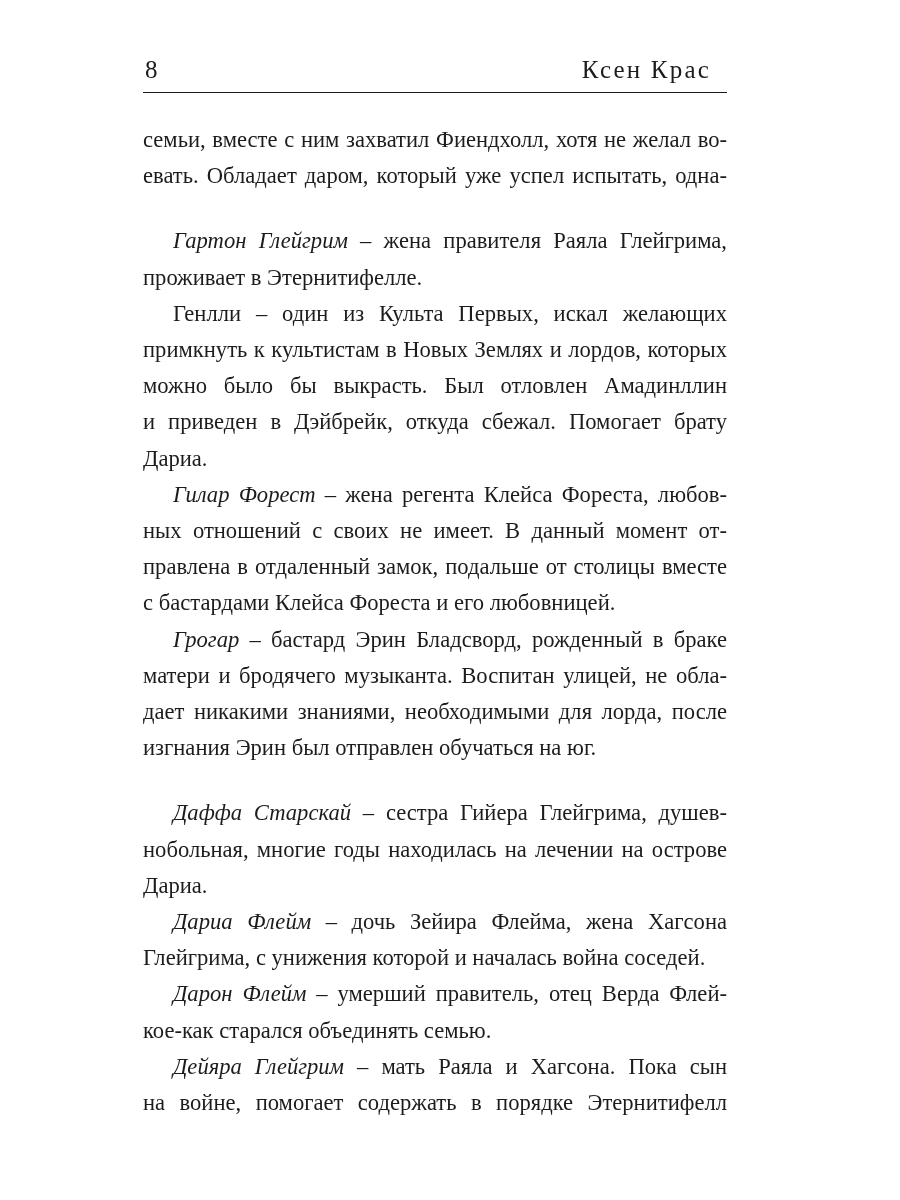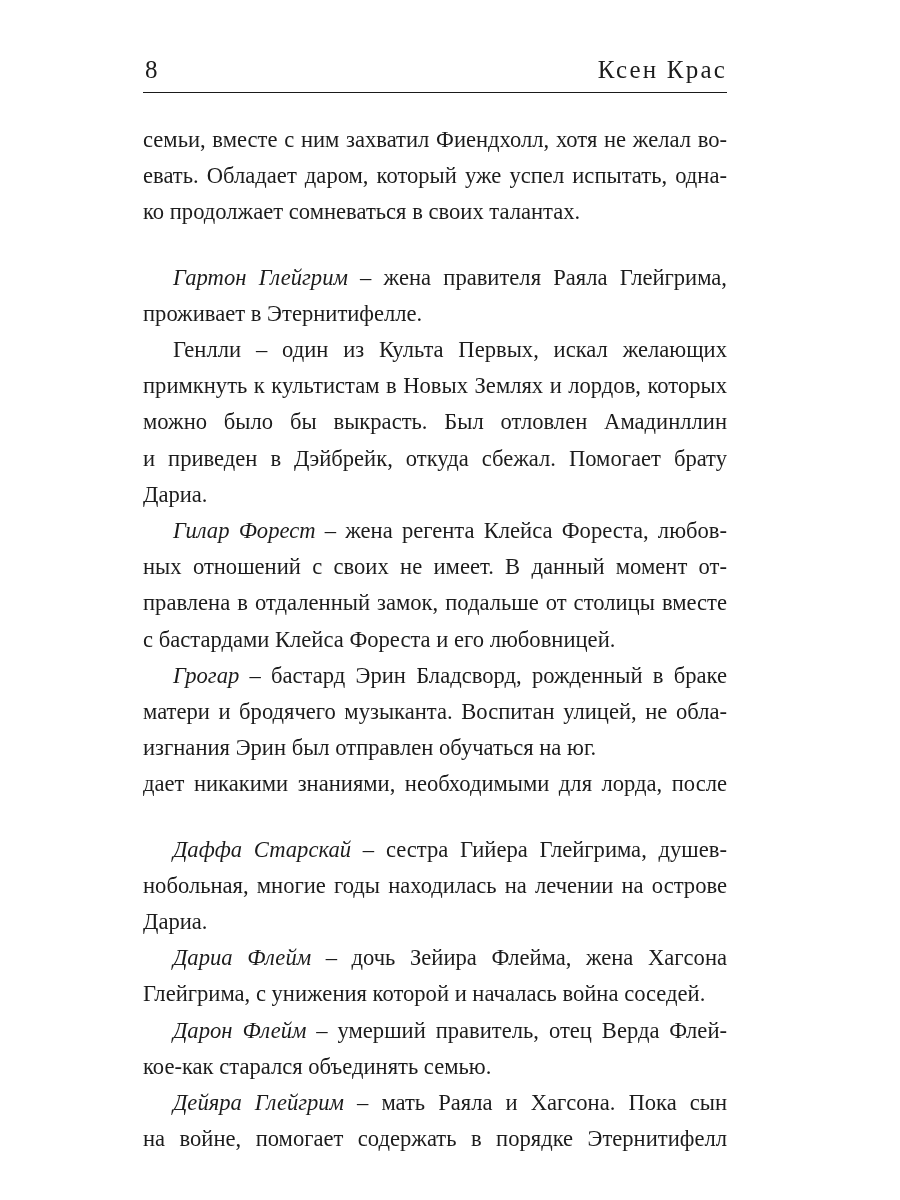--- a/index.html
+++ b/index.html
@@ -31,21 +31,21 @@
     }
     .page-number {
       position: absolute;
       left: 2px;
       top: 4px;
       font-size: 25px;
       line-height: 28px;
     }
     .running-author {
       position: absolute;
-      right: 0;
+      right: 16px;
       top: 4px;
       font-size: 25px;
       line-height: 28px;
       letter-spacing: 2.2px;
     }
     .body-text {
       position: absolute;
       left: 0;
       top: 122px;
       width: 584px;
@@ -88,21 +88,20 @@
   <div class="running-head">
     <span class="page-number">8</span>
     <span class="running-author">Ксен Крас</span>
   </div>
 
   <div class="body-text">
 
     <div class="para no-indent">
       <span class="line">семьи, вместе с ним захватил Фиендхолл, хотя не желал во-</span>
       <span class="line">евать. Обладает даром, который уже успел испытать, одна-</span>
-      <span class="line last">ко продолжает сомневаться в своих талантах.</span>
     </div>
 
     <div class="para no-indent gap-before">
       <span class="line indent"><span class="name">Гартон Глейгрим</span><span> – жена правителя Раяла Глейгрима,</span></span>
       <span class="line last">проживает в Этернитифелле.</span>
     </div>
 
     <div class="para no-indent">
       <span class="line indent">Генлли – один из Культа Первых, искал желающих</span>
       <span class="line">примкнуть к культистам в Новых Землях и лордов, которых</span>
@@ -114,22 +113,22 @@
     <div class="para no-indent">
       <span class="line indent"><span class="name">Гилар Форест</span><span> – жена регента Клейса Фореста, любов-</span></span>
       <span class="line">ных отношений с своих не имеет. В данный момент от-</span>
       <span class="line">правлена в отдаленный замок, подальше от столицы вместе</span>
       <span class="line last">с бастардами Клейса Фореста и его любовницей.</span>
     </div>
 
     <div class="para no-indent">
       <span class="line indent"><span class="name">Грогар</span><span> – бастард Эрин Бладсворд, рожденный в браке</span></span>
       <span class="line">матери и бродячего музыканта. Воспитан улицей, не обла-</span>
+      <span class="line">дает никакими знаниями, необходимыми для лорда, после</span>
       <span class="line last">изгнания Эрин был отправлен обучаться на юг.</span>
-      <span class="line">дает никакими знаниями, необходимыми для лорда, после</span>
     </div>
 
     <div class="para no-indent gap-before">
       <span class="line indent"><span class="name">Даффа Старскай</span><span> – сестра Гийера Глейгрима, душев-</span></span>
       <span class="line">нобольная, многие годы находилась на лечении на острове</span>
       <span class="line last">Дариа.</span>
     </div>
 
     <div class="para no-indent">
       <span class="line indent"><span class="name">Дариа Флейм</span><span> – дочь Зейира Флейма, жена Хагсона</span></span>

